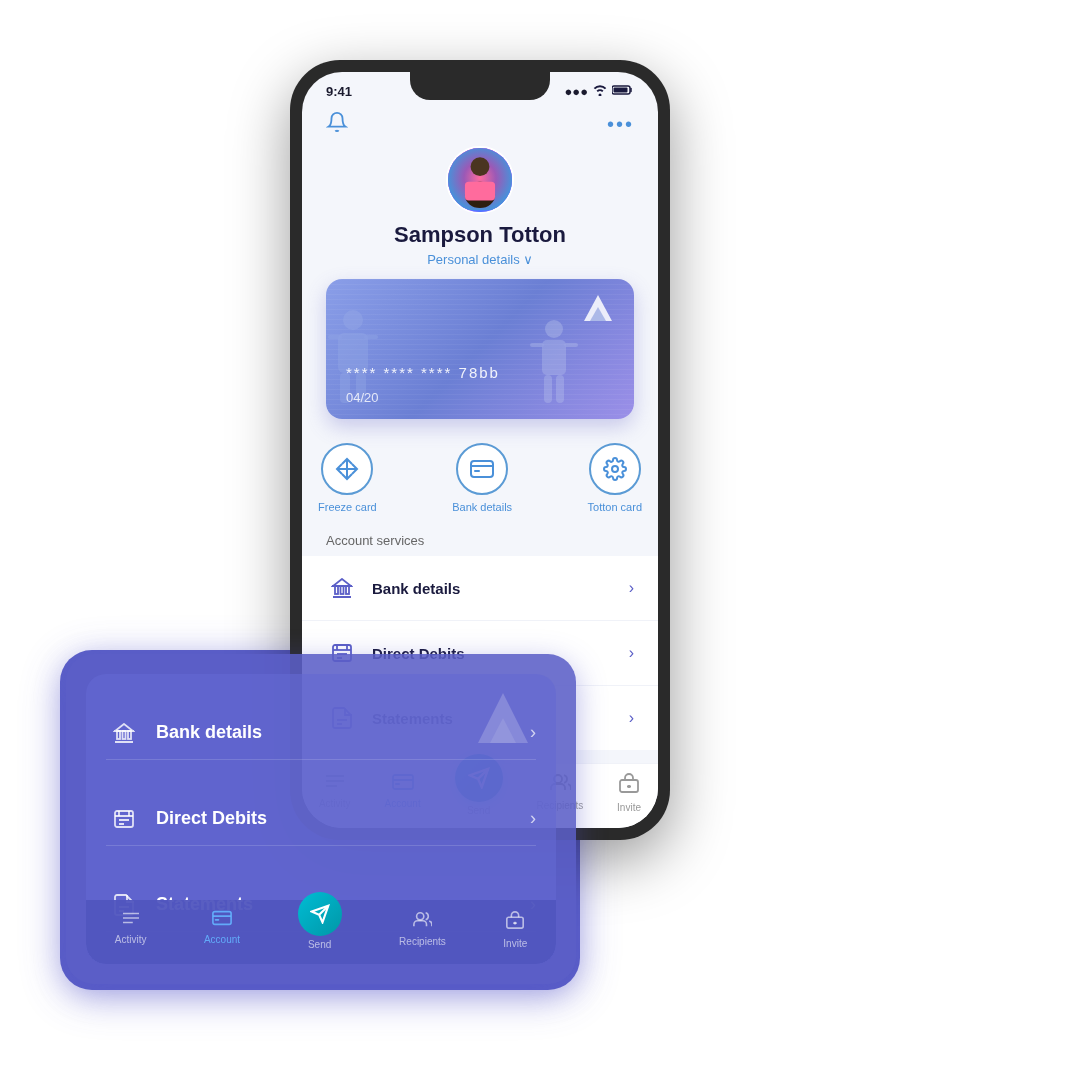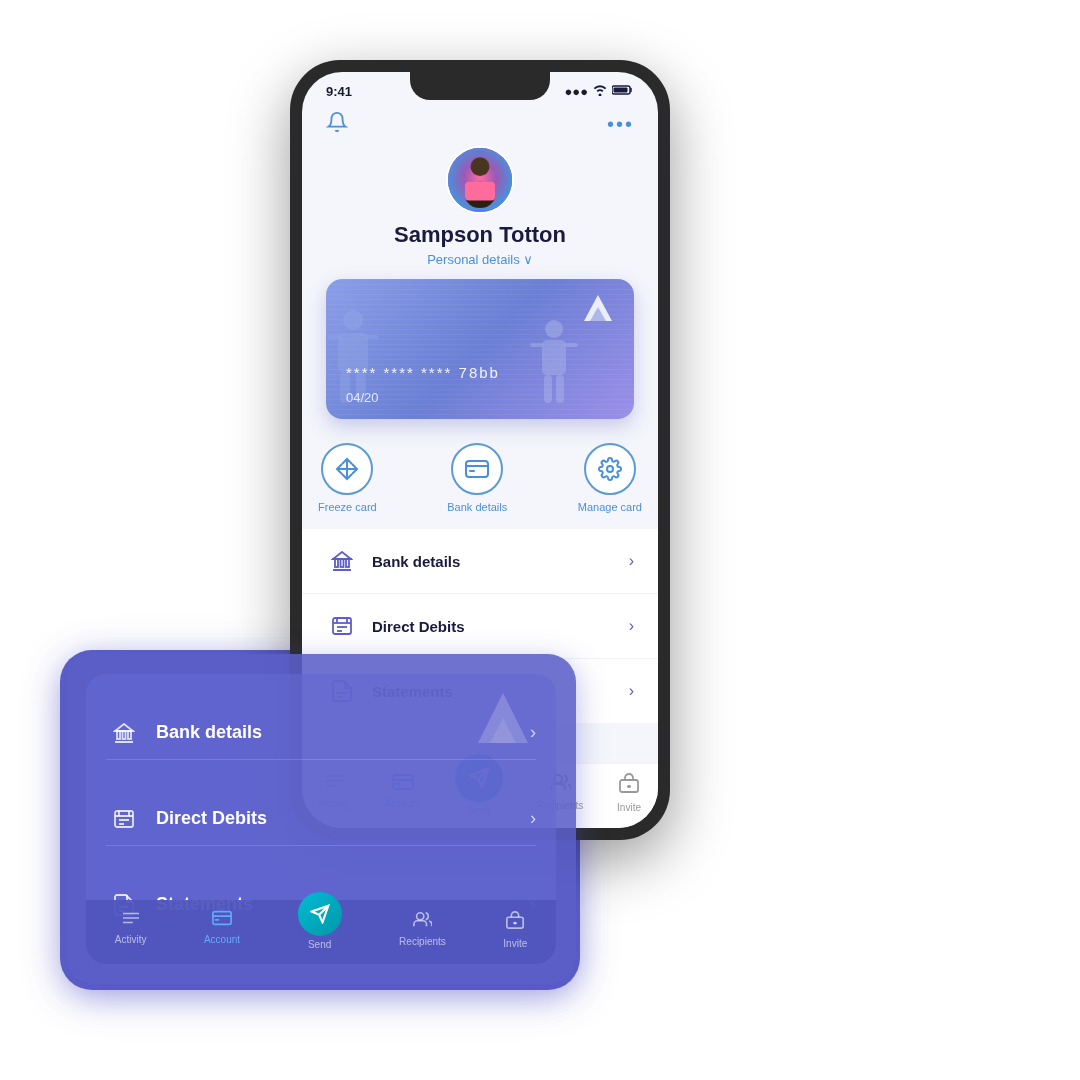--- a/index.html
+++ b/index.html
@@ -582,24 +582,25 @@
         </div>
         <span class="action-label">Bank details</span>
       </div>
       <div class="action-btn">
         <div class="action-circle">
           <svg width="24" height="24" viewBox="0 0 24 24" fill="none" stroke="#4a90d9" stroke-width="2">
             <circle cx="12" cy="12" r="3"></circle>
             <path d="M19.4 15a1.65 1.65 0 0 0 .33 1.82l.06.06a2 2 0 0 1-2.83 2.83l-.06-.06a1.65 1.65 0 0 0-1.82-.33 1.65 1.65 0 0 0-1 1.51V21a2 2 0 0 1-4 0v-.09A1.65 1.65 0 0 0 9 19.4a1.65 1.65 0 0 0-1.82.33l-.06.06a2 2 0 0 1-2.83-2.83l.06-.06A1.65 1.65 0 0 0 4.68 15a1.65 1.65 0 0 0-1.51-1H3a2 2 0 0 1 0-4h.09A1.65 1.65 0 0 0 4.6 9a1.65 1.65 0 0 0-.33-1.82l-.06-.06a2 2 0 0 1 2.83-2.83l.06.06A1.65 1.65 0 0 0 9 4.68a1.65 1.65 0 0 0 1-1.51V3a2 2 0 0 1 4 0v.09a1.65 1.65 0 0 0 1 1.51 1.65 1.65 0 0 0 1.82-.33l.06-.06a2 2 0 0 1 2.83 2.83l-.06.06A1.65 1.65 0 0 0 19.4 9a1.65 1.65 0 0 0 1.51 1H21a2 2 0 0 1 0 4h-.09a1.65 1.65 0 0 0-1.51 1z"></path>
           </svg>
         </div>
-        <span class="action-label">Manage card</span>
-      </div>
-    </div>
-
+        <span class="action-label">Totton card</span>
+      </div>
+    </div>
+
+    <div class="section-title">Account services</div>
 
     <div class="menu-list">
 
       <div class="menu-item">
         <div class="menu-icon">
           <svg width="22" height="20" viewBox="0 0 22 20" fill="none" stroke="#5b5fc7" stroke-width="1.8">
             <path d="M2 19h18M1 8h20M11 1L2 8v0h18L11 1z"></path>
             <rect x="4" y="8" width="3" height="8"></rect>
             <rect x="9.5" y="8" width="3" height="8"></rect>
             <rect x="15" y="8" width="3" height="8"></rect>

